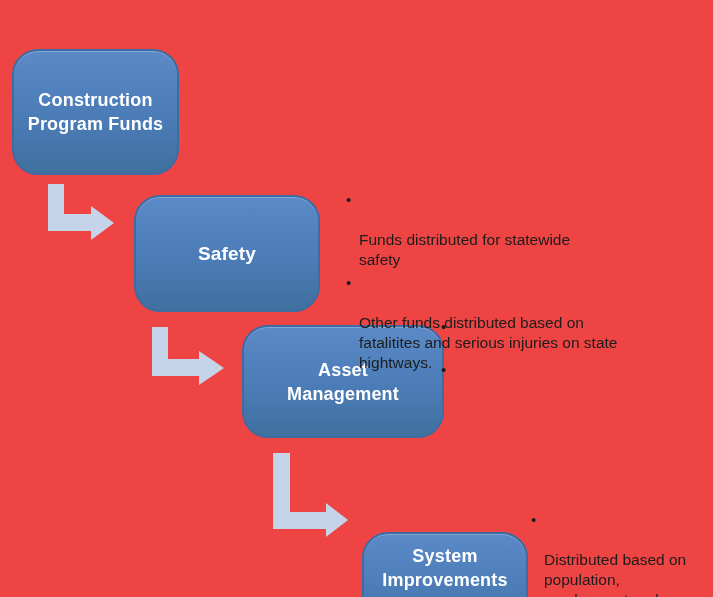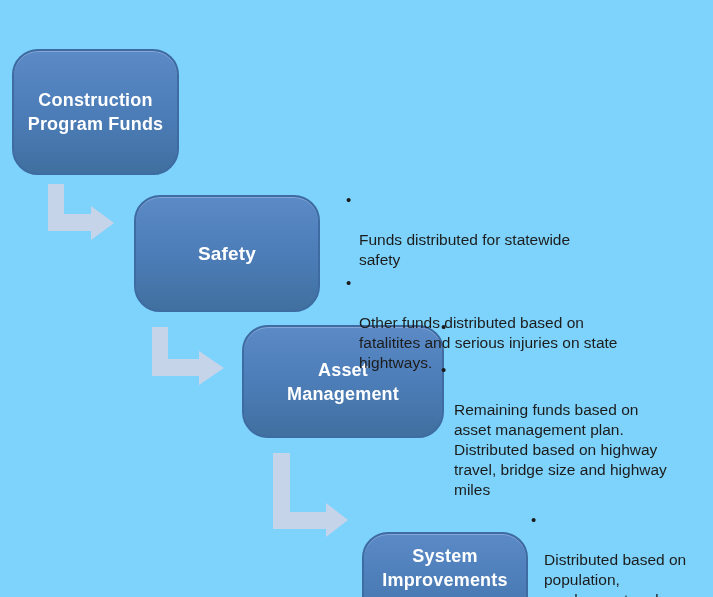--- a/index.html
+++ b/index.html
@@ -1,20 +1,20 @@
 <!DOCTYPE html>
 <html><head>
 <meta charset="utf-8">
 <style>
   html, body { margin: 0; padding: 0; background: #ffffff; }
   #canvas {
     position: relative;
     width: 713px;
     height: 597px;
-    background: #7dd3fc;
+    background: #ef4444;
     overflow: hidden;
     font-family: "Liberation Sans", sans-serif;
   }
   .node {
     position: absolute;
     border-radius: 26px;
     border: 2px solid #3e6ba2;
     background: linear-gradient(180deg, #5b8ac7 0%, #4b7cb6 55%, #40709f 100%);
     box-sizing: border-box;
     display: flex;
@@ -91,25 +91,20 @@
 hightways.</span>
     </div>
   </div>
 
   <div class="bullets" id="bullets-asset">
     <div class="bullet-item">
       <span class="bullet-marker">•</span>
     </div>
     <div class="bullet-item">
       <span class="bullet-marker">•</span>
-      <span>Remaining funds based on
-asset management plan.
-Distributed based on highway
-travel, bridge size and highway
-miles</span>
     </div>
   </div>
 
   <div class="bullets" id="bullets-system">
     <div class="bullet-item">
       <span class="bullet-marker">•</span>
       <span>Distributed based on
 population,
 employment and
 highway travel.</span>

